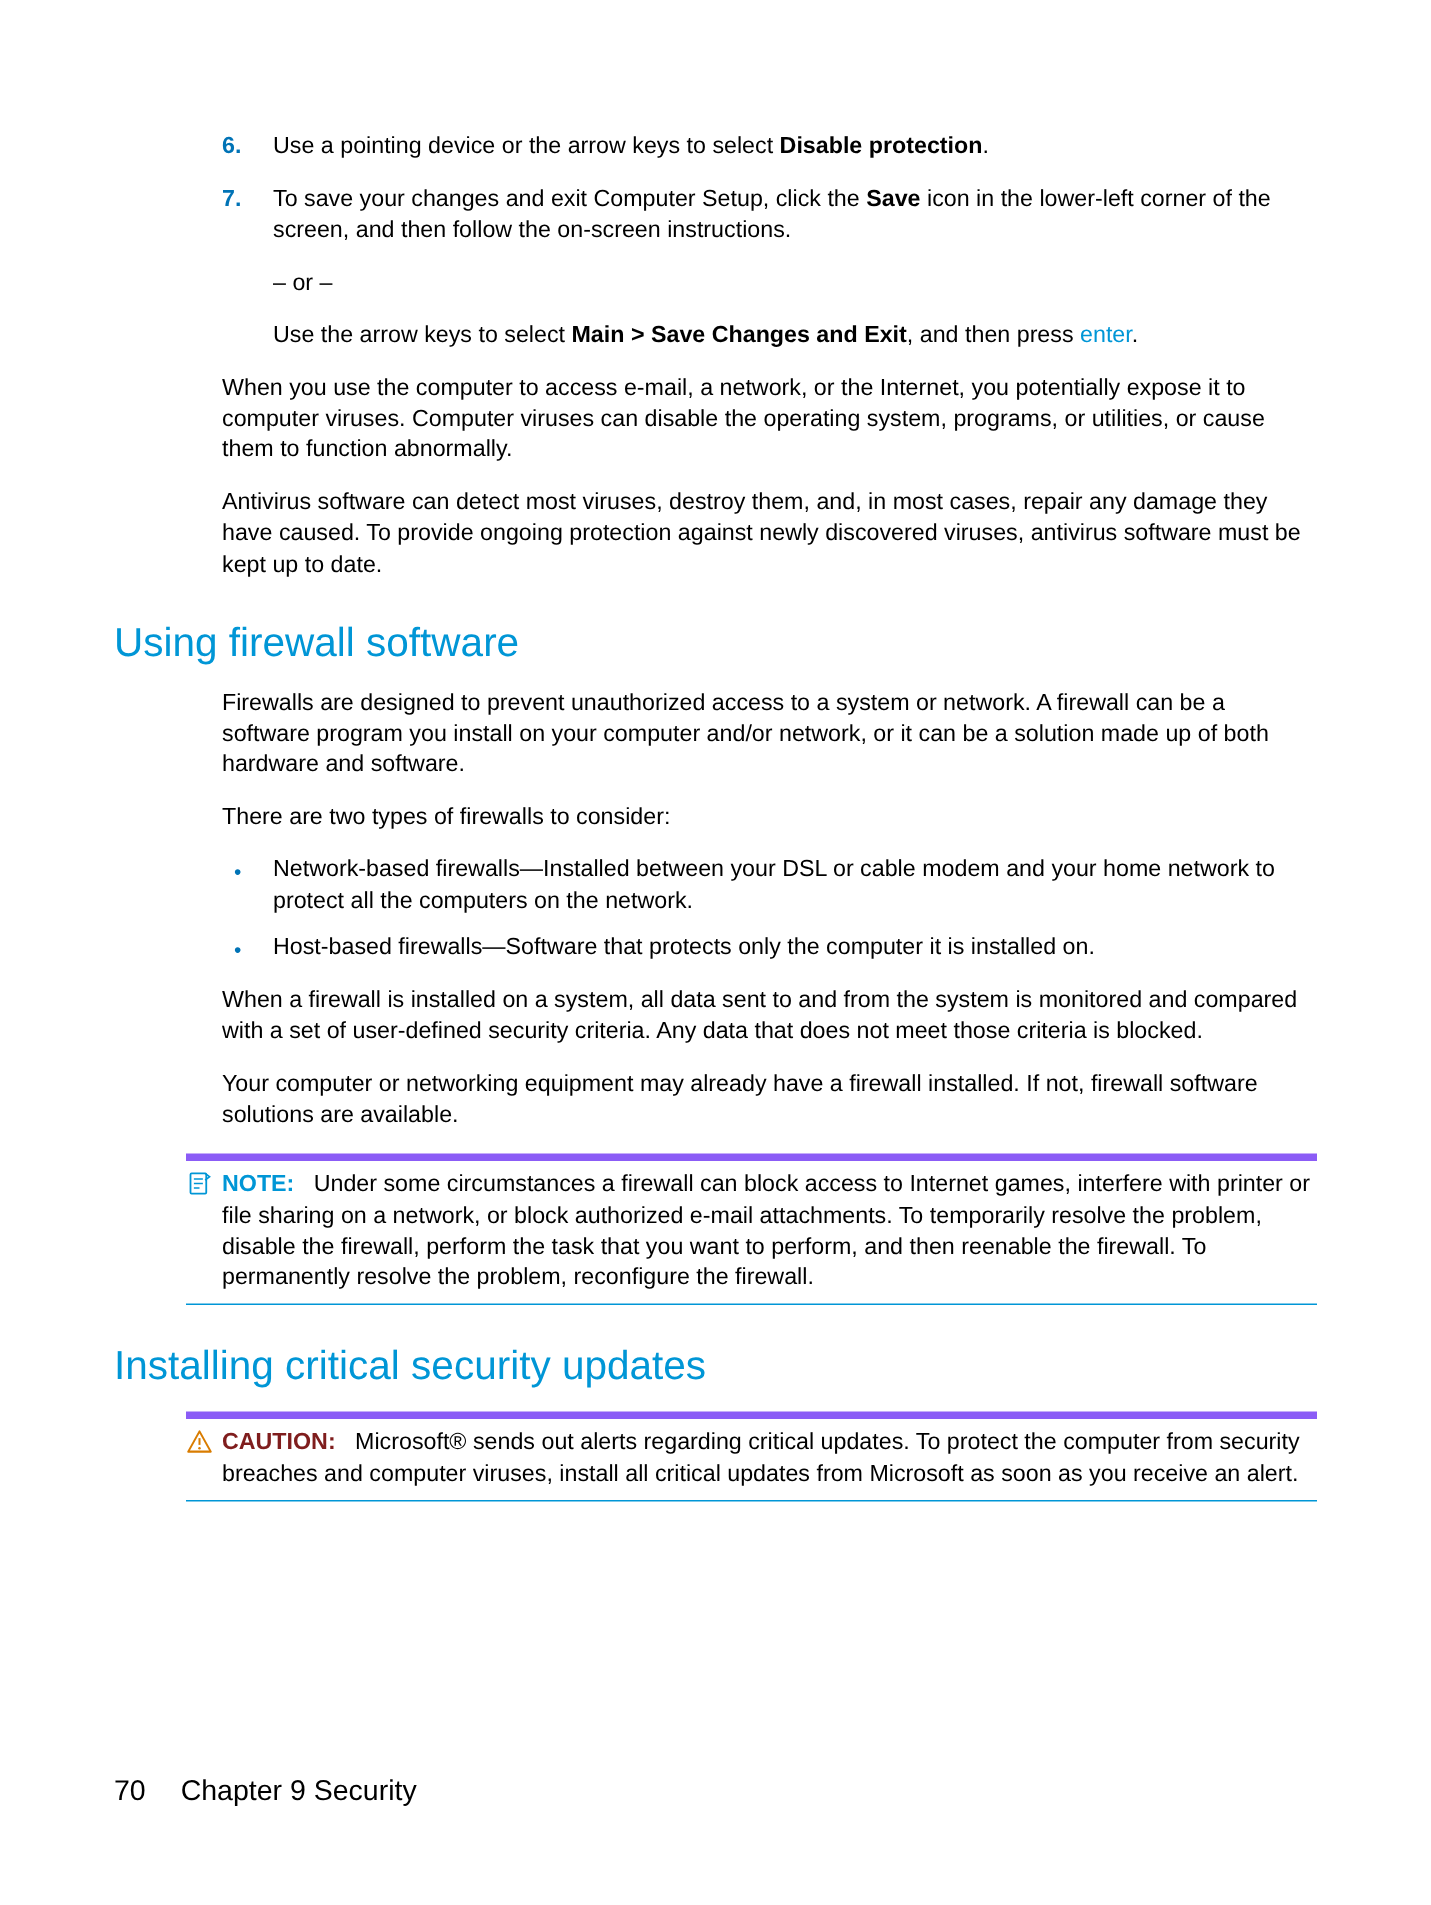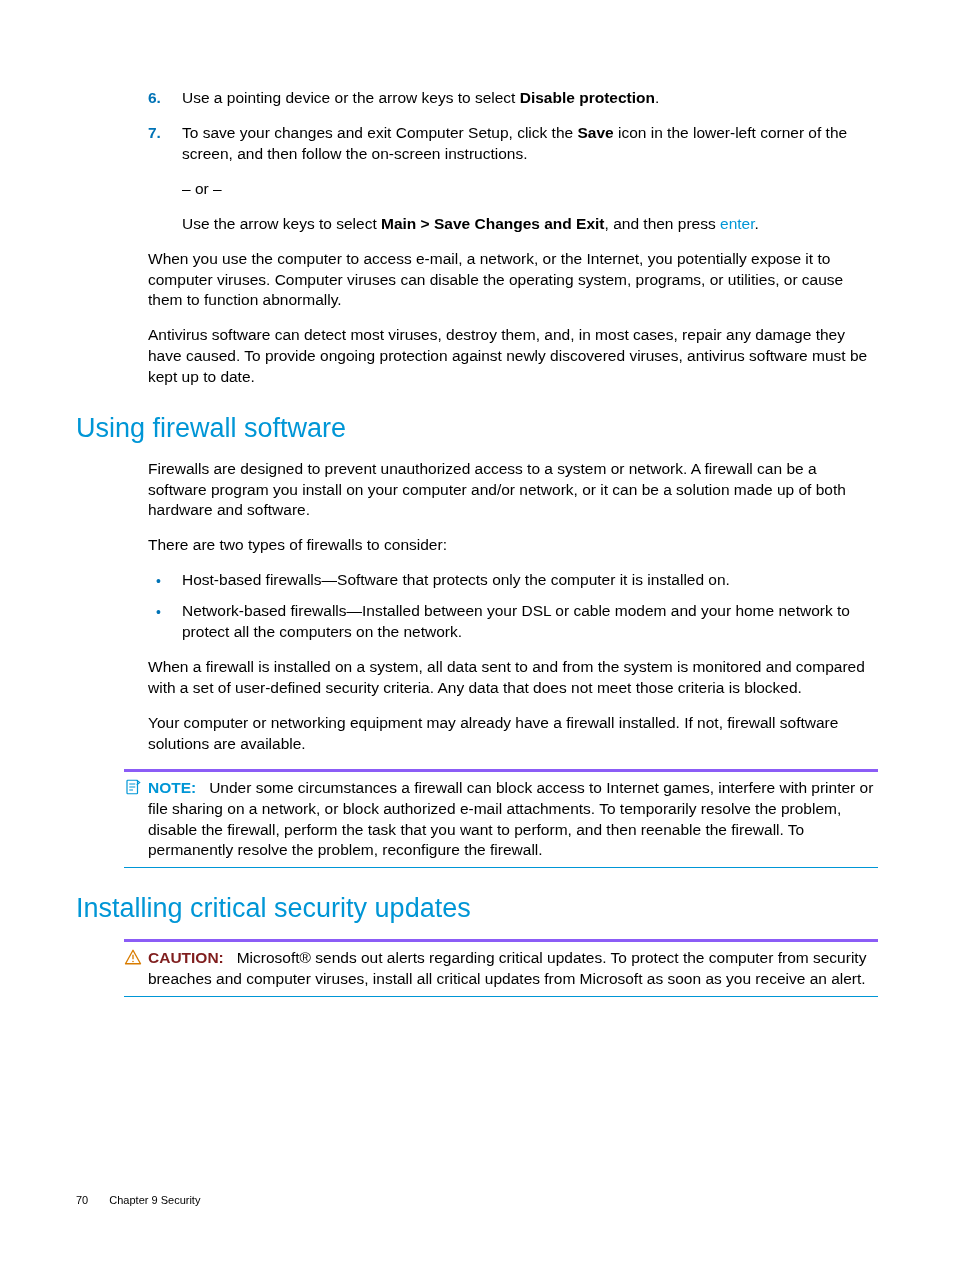--- a/index.html
+++ b/index.html
@@ -65,21 +65,21 @@
   }
   ul.bullets li::before {
     content: "•";
     position: absolute;
     left: 8px;
     top: 2px;
     color: #0073b6;
     font-size: 14px;
   }
   .callout {
-    border-top: 3px solid #8b5cf6;
+    border-top: 5px solid #8b5cf6;
     border-bottom: 1px solid #0096d6;
     padding: 6px 0 6px 0;
     margin-left: 48px;
     margin-bottom: 6px;
     position: relative;
   }
   .callout-inner {
     padding-left: 24px;
   }
   .callout-icon {
@@ -88,21 +88,21 @@
     top: 6px;
     width: 18px;
     height: 18px;
   }
   .note-label { color: #0096d6; font-weight: bold; }
   .caution-label { color: #7f1d1d; font-weight: bold; }
   .footer {
     position: absolute;
     bottom: 62px;
     left: 76px;
-    font-size: 11px;
+    font-size: 19px;
   }
   .footer .pagenum { margin-right: 18px; }
 </style>
 </head>
 <body>
 
 <div class="content">
 
   <div class="ol-item">
     <div class="ol-num">6.</div>
@@ -127,22 +127,22 @@
   <div class="body-indent">
     <div class="para">When you use the computer to access e-mail, a network, or the Internet, you potentially expose it to computer viruses. Computer viruses can disable the operating system, programs, or utilities, or cause them to function abnormally.</div>
     <div class="para">Antivirus software can detect most viruses, destroy them, and, in most cases, repair any damage they have caused. To provide ongoing protection against newly discovered viruses, antivirus software must be kept up to date.</div>
   </div>
 
   <h2 class="section">Using firewall software</h2>
   <div class="body-indent">
     <div class="para">Firewalls are designed to prevent unauthorized access to a system or network. A firewall can be a software program you install on your computer and/or network, or it can be a solution made up of both hardware and software.</div>
     <div class="para">There are two types of firewalls to consider:</div>
     <ul class="bullets">
+      <li>Network-based firewalls—Installed between your DSL or cable modem and your home network to protect all the computers on the network.</li>
       <li>Host-based firewalls—Software that protects only the computer it is installed on.</li>
-      <li>Network-based firewalls—Installed between your DSL or cable modem and your home network to protect all the computers on the network.</li>
     </ul>
     <div class="para">When a firewall is installed on a system, all data sent to and from the system is monitored and compared with a set of user-defined security criteria. Any data that does not meet those criteria is blocked.</div>
     <div class="para">Your computer or networking equipment may already have a firewall installed. If not, firewall software solutions are available.</div>
   </div>
 
   <div class="callout">
     <svg class="callout-icon" viewBox="0 0 24 24">
       <rect x="4" y="3" width="14" height="18" rx="1" fill="none" stroke="#0096d6" stroke-width="1.6"></rect>
       <path d="M7 8h8M7 12h8M7 16h5" stroke="#0096d6" stroke-width="1.4"></path>
       <path d="M17 3l4 3-4 3" fill="none" stroke="#0096d6" stroke-width="1.4"></path>

